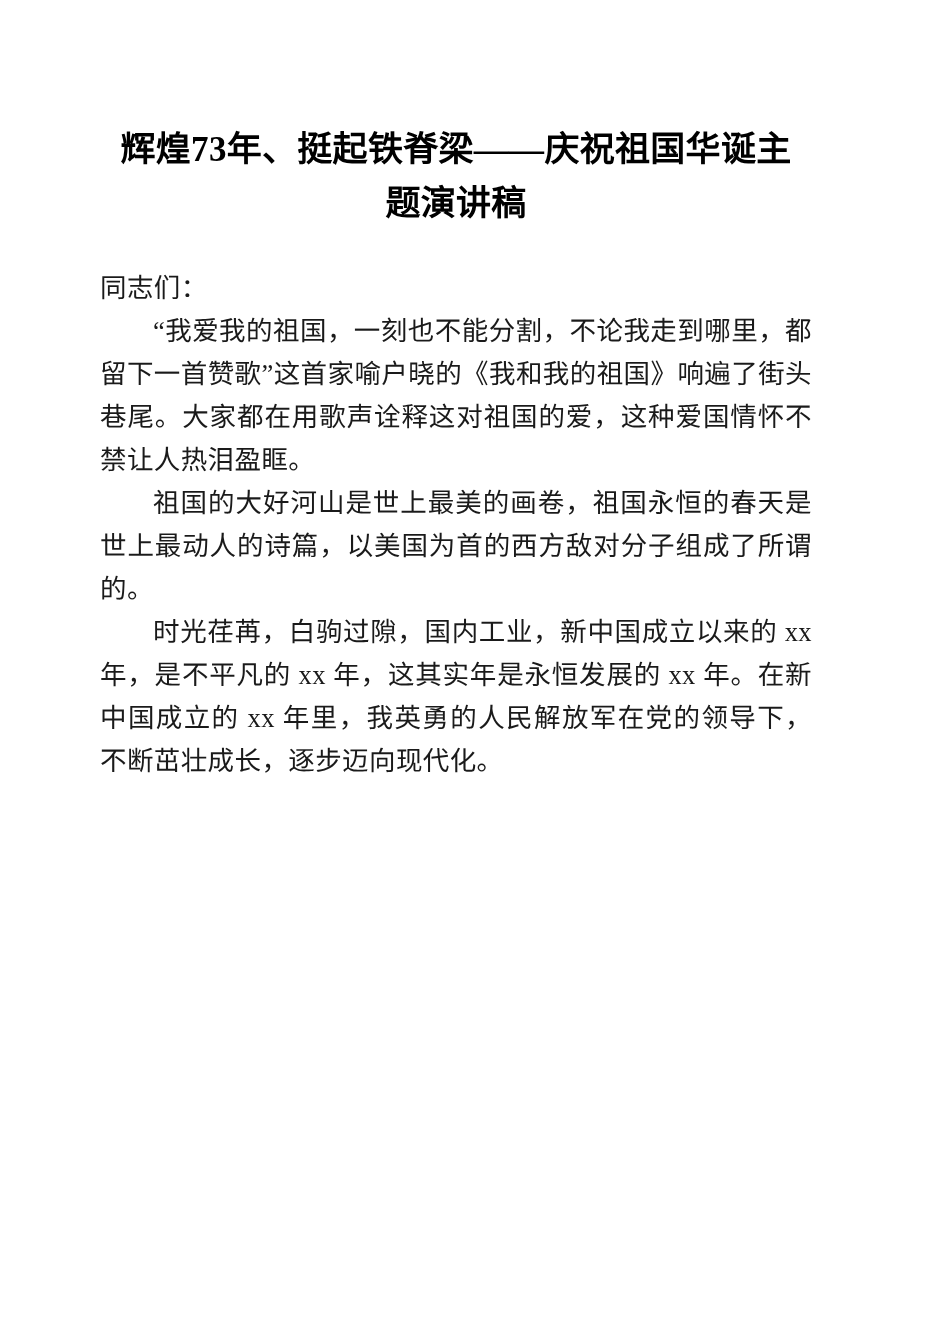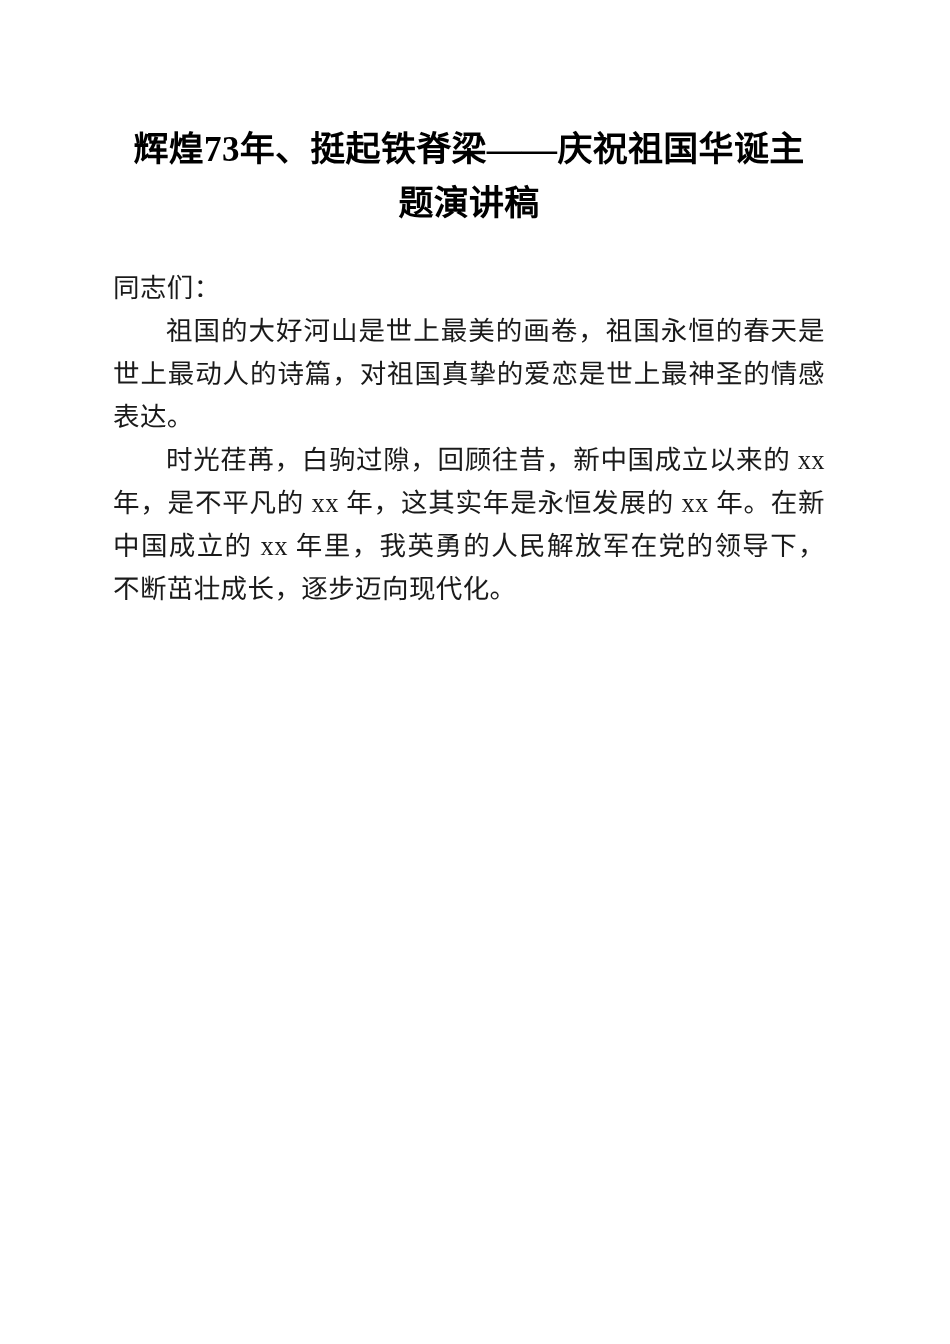--- a/index.html
+++ b/index.html
@@ -14,21 +14,21 @@
     width: 950px;
     height: 1344px;
     margin: 0 auto;
     background: #ffffff;
     overflow: hidden;
     box-sizing: border-box;
   }
 
   .page-body {
     position: absolute;
-    left: 113px;
+    left: 100px;
     top: 0;
     width: 712px;
   }
 
   
   .doc-title {
     margin: 0;
     padding: 0;
     font-family: "Liberation Serif", "DejaVu Serif", serif;
     font-weight: bold;
@@ -78,18 +78,19 @@
 <div class="page">
   <div class="page-body">
 
     <h1 class="doc-title">
       <span>辉煌73年、挺起铁脊梁——庆祝祖国华诞主</span>
       <span>题演讲稿</span>
     </h1>
 
     <div class="doc-content">
       <p class="para-flush">同志们：</p>
-      <p class="para-indent">祖国的大好河山是世上最美的画卷，祖国永恒的春天是世上最动人的诗篇，对祖国真挚的爱恋是世上最神圣的情感表达。</p>
-      <p class="para-indent">时光荏苒，白驹过隙，回顾往昔，新中国成立以来的 xx 年，是不平凡的 xx 年，这其实年是永恒发展的 xx 年。在新中国成立的 xx 年里，我英勇的人民解放军在党的领导下，不断茁壮成长，逐步迈向现代化。</p>
+      <p class="para-indent">“我爱我的祖国，一刻也不能分割，不论我走到哪里，都留下一首赞歌”这首家喻户晓的《我和我的祖国》响遍了街头巷尾。大家都在用歌声诠释这对祖国的爱，这种爱国情怀不禁让人热泪盈眶。</p>
+      <p class="para-indent">祖国的大好河山是世上最美的画卷，祖国永恒的春天是世上最动人的诗篇，以美国为首的西方敌对分子组成了所谓的。</p>
+      <p class="para-indent">时光荏苒，白驹过隙，国内工业，新中国成立以来的 xx 年，是不平凡的 xx 年，这其实年是永恒发展的 xx 年。在新中国成立的 xx 年里，我英勇的人民解放军在党的领导下，不断茁壮成长，逐步迈向现代化。</p>
     </div>
 
   </div>
 </div>
 
 </body></html>

